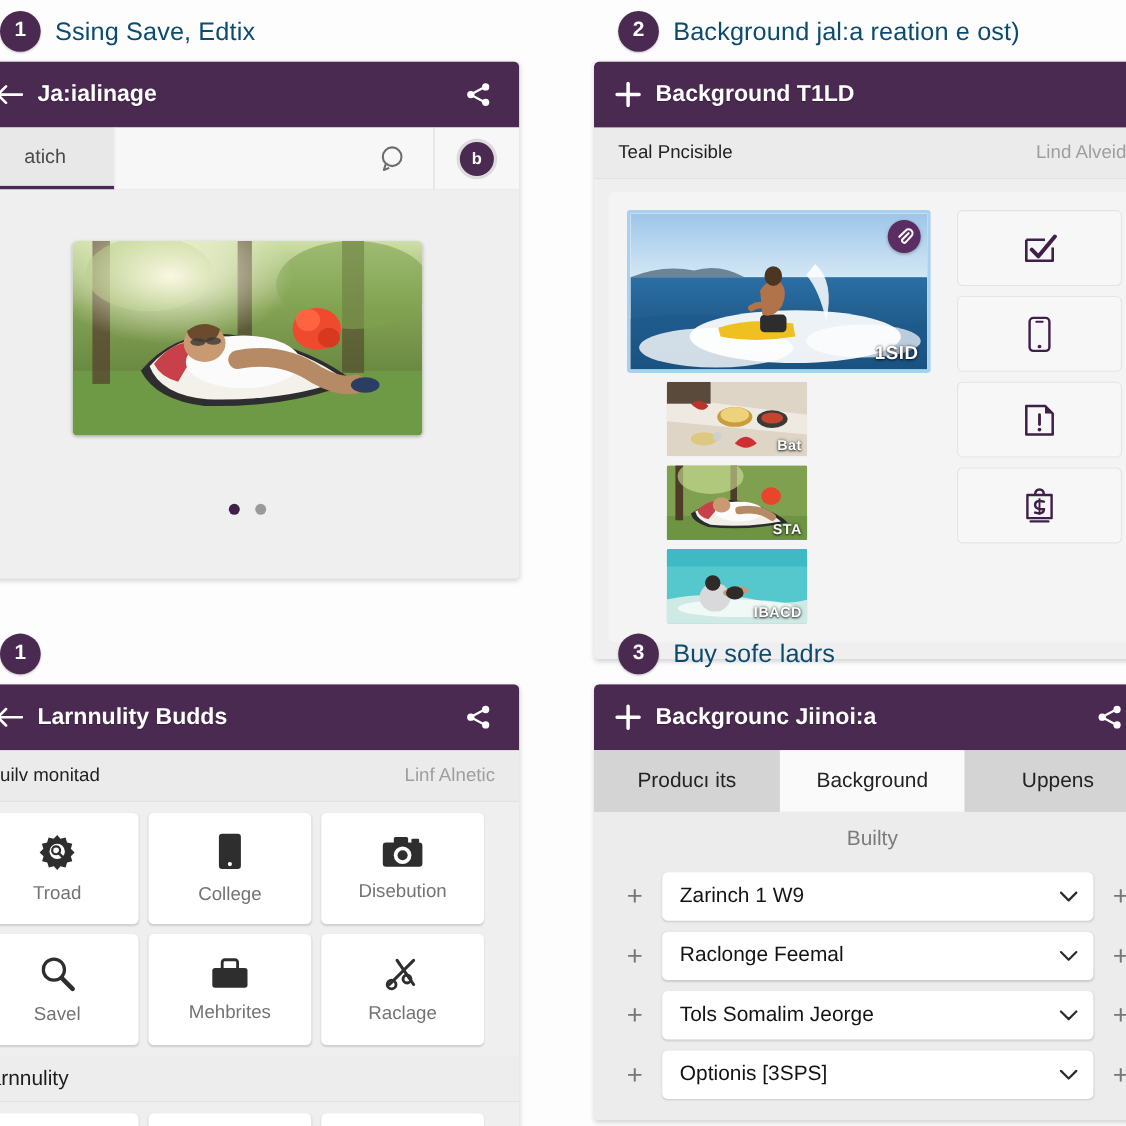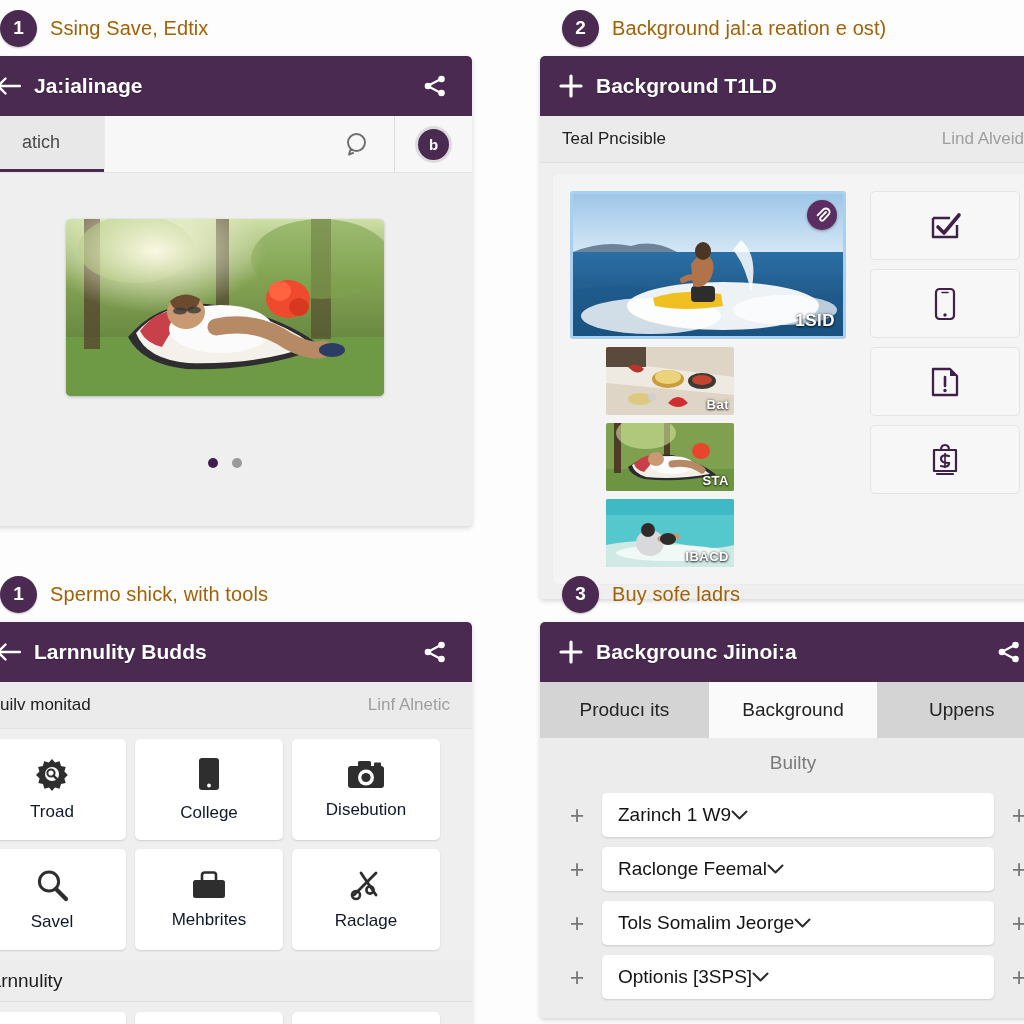--- a/index.html
+++ b/index.html
@@ -30,21 +30,21 @@
   }
   .step-badge {
     flex: 0 0 auto;
     width: 37px; height: 37px; border-radius: 50%;
     background: #4b2a52;
     color: #fff; font-size: 19px; font-weight: 700;
     display: flex; align-items: center; justify-content: center;
     box-shadow: 0 1px 2px rgba(0,0,0,.25);
   }
   .step-title {
-    font-size: 20px; color: #a16207; letter-spacing: .1px;
+    font-size: 23px; color: #0c4a6e; letter-spacing: .1px;
     white-space: nowrap;
   }
 
   
   .card {
     background: #efefef;
     border-radius: 4px;
     box-shadow: 0 2px 5px rgba(0,0,0,.16);
     overflow: hidden;
   }
@@ -165,21 +165,21 @@
   .tilegrid {
     background: #efefef; padding: 10px 13px 10px 0;
     display: flex; flex-wrap: wrap; gap: 9px;
   }
   .tile {
     width: 148px; height: 101px; background: #fff;
     border-radius: 5px; box-shadow: 0 1px 2px rgba(0,0,0,.14);
     display: flex; flex-direction: column;
     align-items: center; justify-content: center; gap: 10px;
   }
-  .tile .lbl { font-size: 17px; color: #0f172a; }
+  .tile .lbl { font-size: 17px; color: #737373; }
   .sectionlabel {
     height: 42px; background: #ededed;
     display: flex; align-items: center; padding-left: 2px;
     font-size: 19px; color: #1d1d1d;
     border-bottom: 1px solid #e0e0e0;
   }
 
   
   .tabs4 { display: flex; height: 56px; background: #d4d4d4; }
   .tab4 {
@@ -193,21 +193,21 @@
   }
   .rows { background: #ececec; padding: 4px 0 14px; }
   .row4 {
     display: flex; align-items: center; gap: 16px;
     padding: 5px 18px 5px 28px;
   }
   .plus { font-size: 25px; color: #777; line-height: 1; width: 18px; text-align: center; }
   .select {
     flex: 1 1 auto; height: 44px; background: #fff;
     border-radius: 5px; box-shadow: 0 1px 2px rgba(0,0,0,.14);
-    display: flex; align-items: center; 
+    display: flex; align-items: center; justify-content: space-between;
     padding: 0 14px 0 16px;
     font-size: 19px; color: #141414;
   }
   .chev { color: #343434; font-size: 15px; }
 
   svg { display: block; }
 </style>
 </head>
 <body>
 
@@ -448,21 +448,20 @@
             </div>
           </div>
         </div>
       </div>
     </div>
   </div>
 
   <div class="quad q3">
     <div class="step-row">
       <div class="step-badge">1</div>
-      <div class="step-title">Spermo shick, with tools</div>
     </div>
 
     <div class="card">
       <div class="appbar">
         <div class="lead">
           <svg width="25" height="18" viewBox="0 0 25 18">
               <path d="M9.5 1.5 L2 9 L9.5 16.5 M2.2 9 H24" stroke="#fff" stroke-width="2.4" fill="none" stroke-linecap="round" stroke-linejoin="round"></path>
             </svg>
         </div>
         <div class="title">Larnnulity Budds</div>

